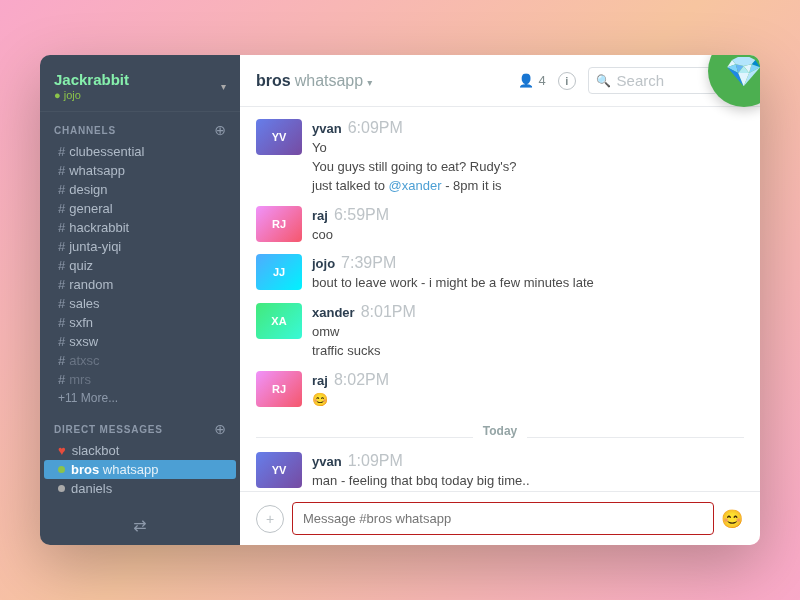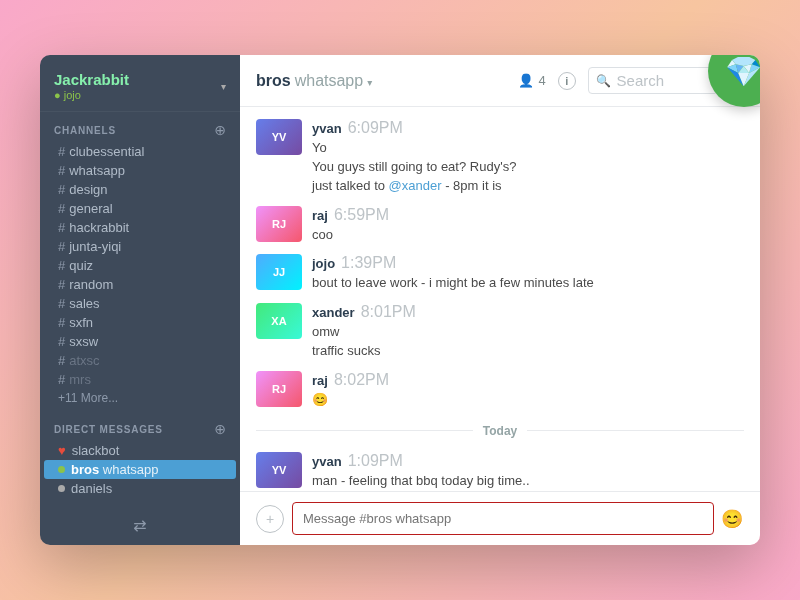--- a/index.html
+++ b/index.html
@@ -255,21 +255,21 @@
       color: #bdc3c7;
     }
     .message-text {
       font-size: 13px;
       color: #4a4a4a;
       line-height: 1.45;
     }
     .message-text a { color: #4c9fd4; text-decoration: none; }
     .today-divider {
       display: flex;
-      align-items: center;
+      align-items: flex-end;
       gap: 10px;
       margin: 14px 0;
     }
     .today-line { flex: 1; height: 1px; background: #e8eaed; }
     .today-label { font-size: 12px; color: #95a5a6; font-weight: 600; }
     
     .message-input-area {
       padding: 10px 16px;
       border-top: 1px solid #e8eaed;
       display: flex;
@@ -466,21 +466,21 @@
           </div>
           <div class="message-text">coo</div>
         </div>
       </div>
 
       <div class="message-group">
         <div class="avatar avatar-jojo">JJ</div>
         <div class="message-content">
           <div class="message-meta">
             <span class="message-author">jojo</span>
-            <span class="message-time">1:39PM</span>
+            <span class="message-time">7:39PM</span>
           </div>
           <div class="message-text">bout to leave work - i might be a few minutes late</div>
         </div>
       </div>
 
       <div class="message-group">
         <div class="avatar avatar-xander">XA</div>
         <div class="message-content">
           <div class="message-meta">
             <span class="message-author">xander</span>

